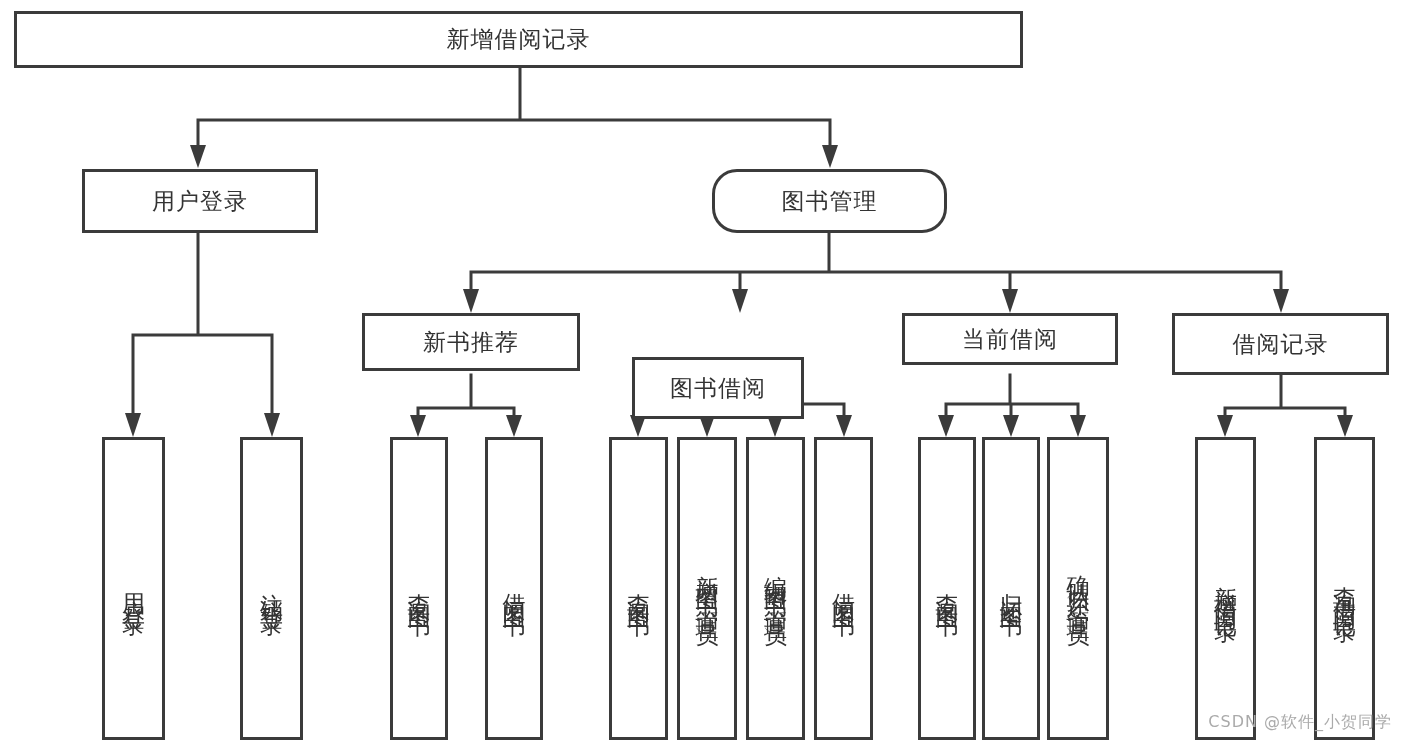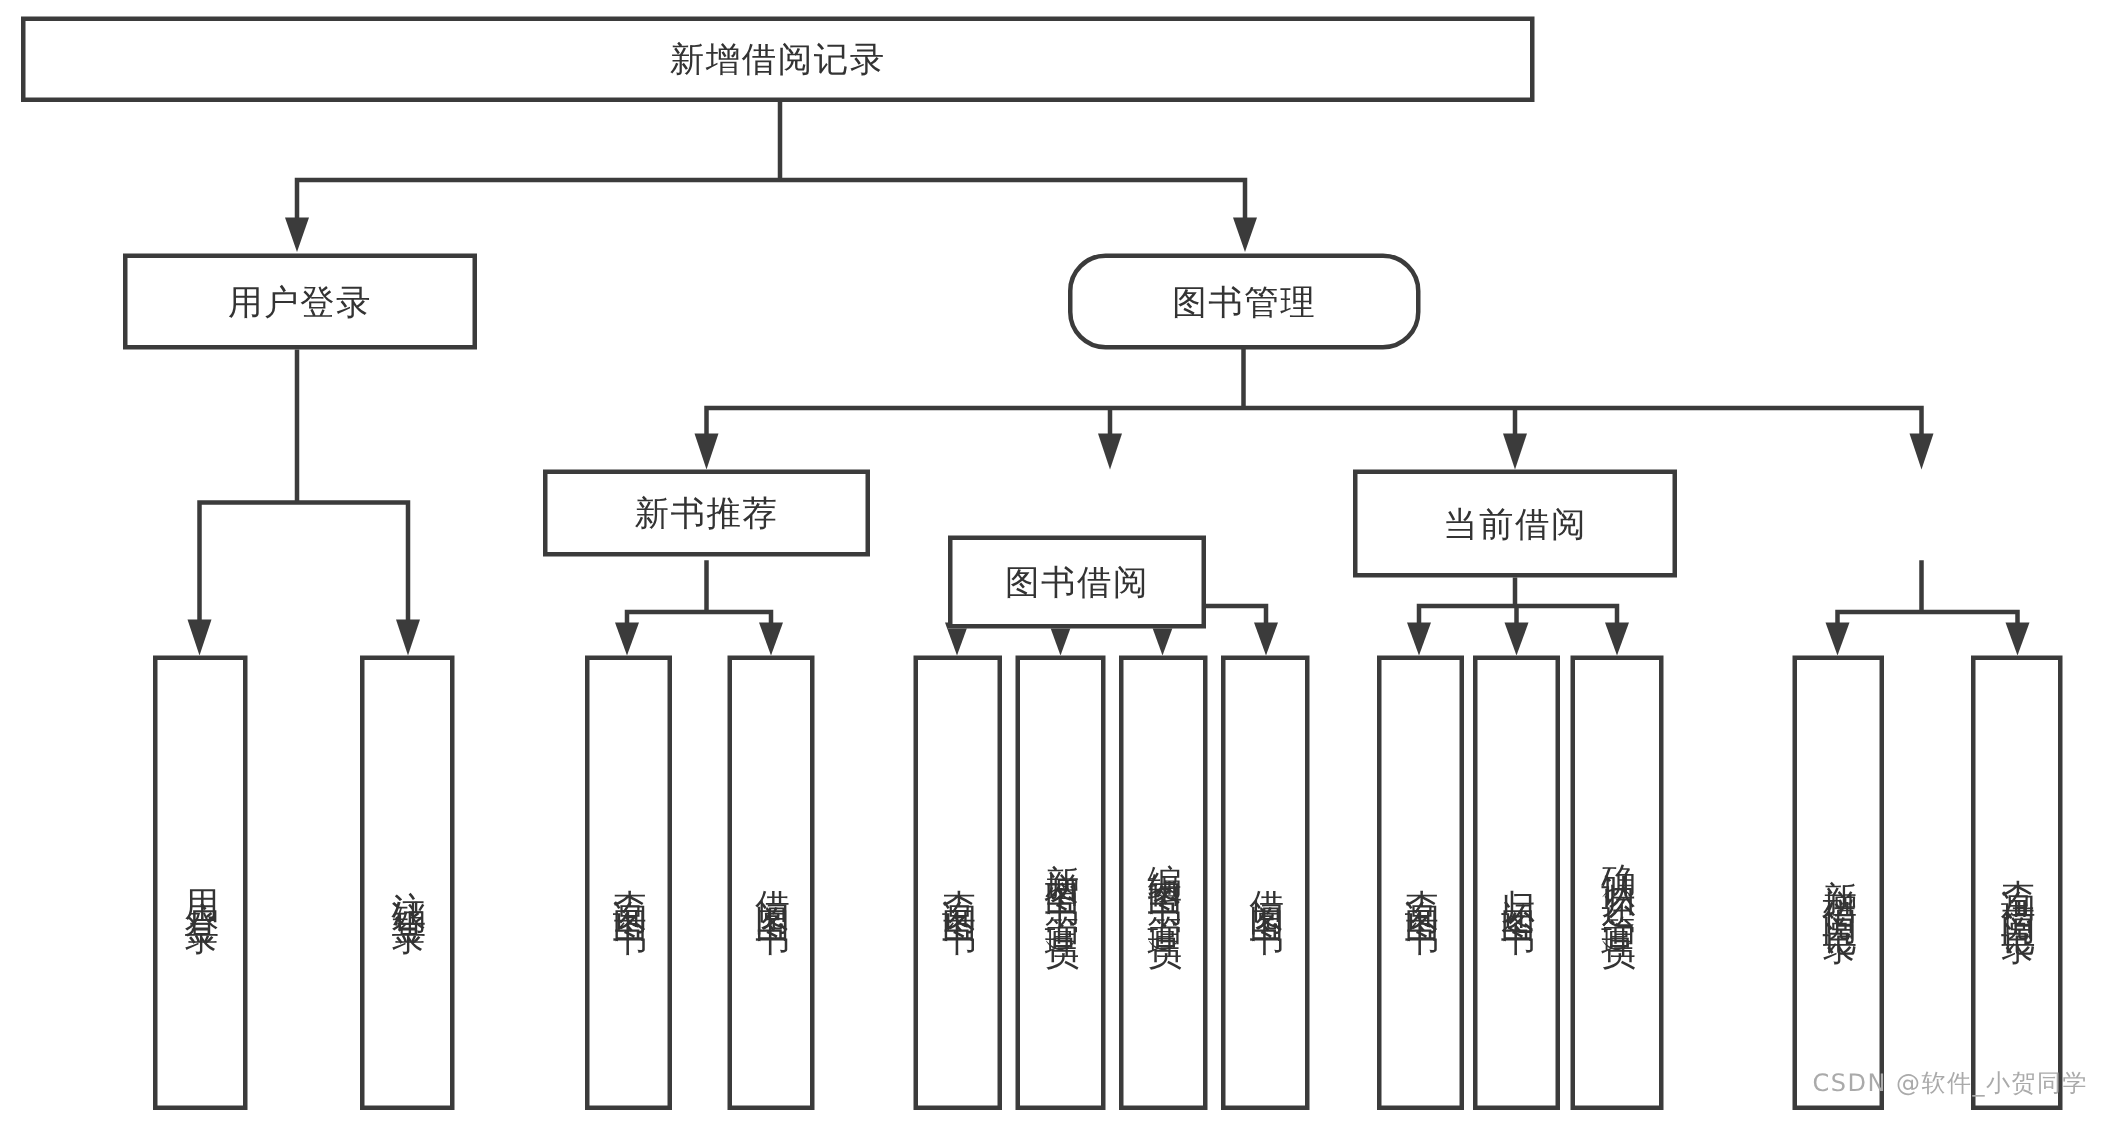--- a/index.html
+++ b/index.html
@@ -82,22 +82,25 @@
   <div class="box" style="left:712px;top:169px;width:235px;height:64px;border-radius:25px;">
     <span>图书管理</span>
   </div>
 
   <div class="box" style="left:362px;top:313px;width:218px;height:58px;">
     <span>新书推荐</span>
   </div>
   <div class="box" style="left:632px;top:313px;width:172px;height:62px;margin-top:44px;">
     <span>图书借阅</span>
   </div>
-  <div class="box" style="left:902px;top:313px;width:216px;height:72px;">
+  <div class="box" style="left:902px;top:313px;width:216px;height:52px;">
     <span>当前借阅</span>
+  </div>
+  <div class="box" style="left:1172px;top:313px;width:217px;height:62px;">
+    <span>借阅记录</span>
   </div>
 
   <div class="leaf" style="left:102px;width:63px;">
     <span class="vtext">用户登录</span>
   </div>
   <div class="leaf" style="left:240px;width:63px;">
     <span class="vtext">注销登录</span>
   </div>
   <div class="leaf" style="left:390px;width:58px;">
     <span class="vtext">查询图书</span>

